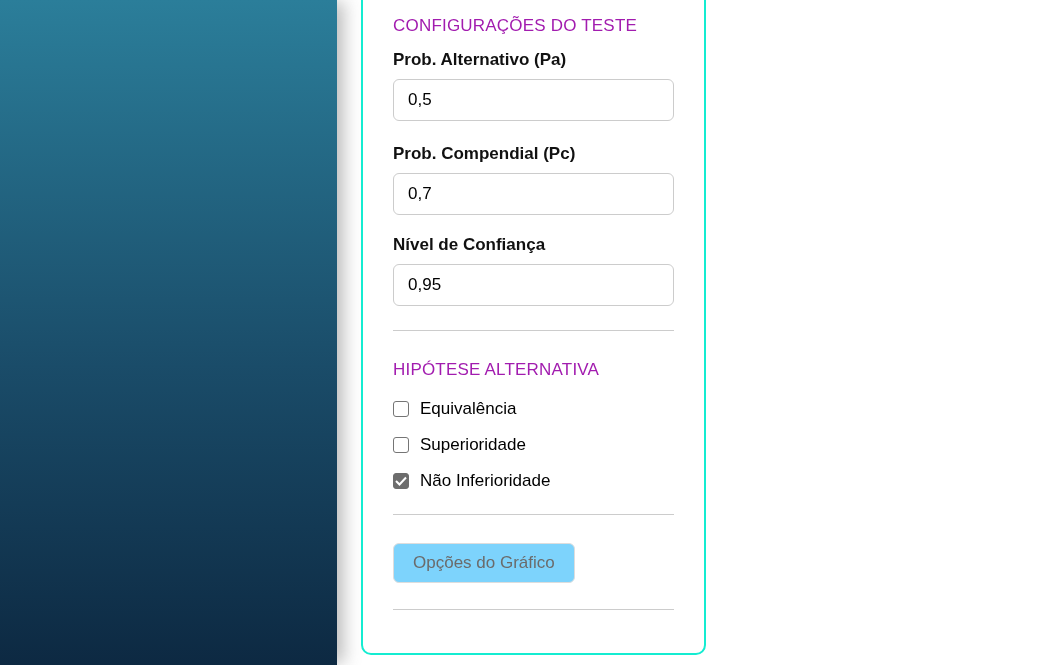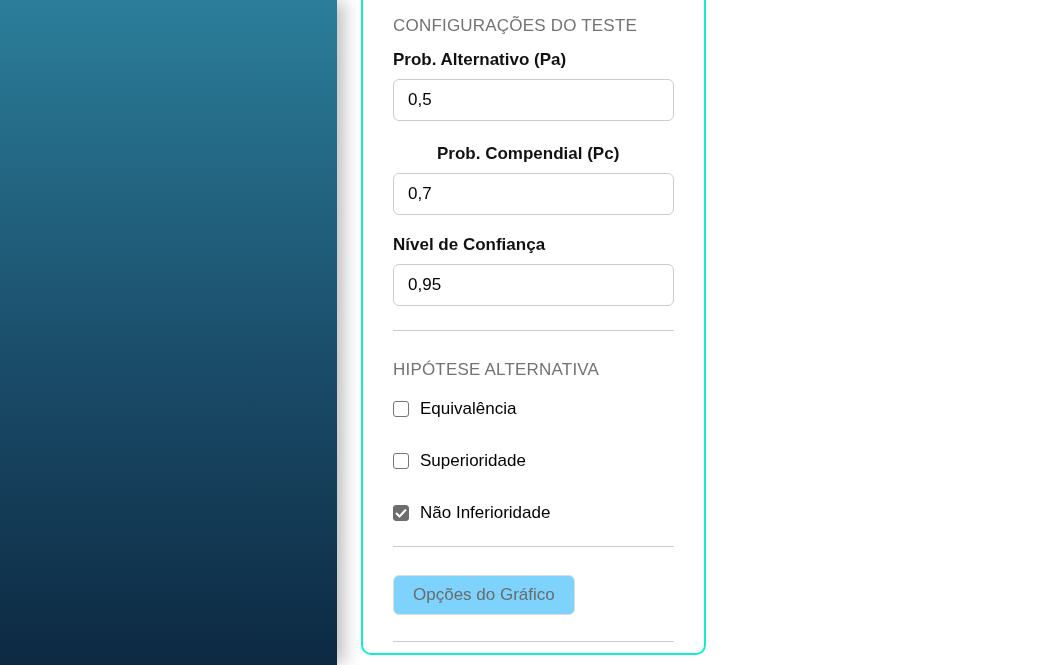--- a/index.html
+++ b/index.html
@@ -39,35 +39,35 @@
     border: 2px solid #14ecd1;
     border-radius: 10px;
     padding: 0 30px;
   }
 
   .section-title {
     margin: 36px 0 0 0;
     font-size: 17px;
     font-weight: 400;
     line-height: 20px;
-    color: #737373;
+    color: #a21caf;
     letter-spacing: 0.2px;
   }
   .section-title.second {
     margin-top: 29px;
   }
 
   .field-label {
     margin-top: 14px;
     font-size: 17px;
     font-weight: 700;
     line-height: 20px;
     color: #111;
   }
-  .field-label.spaced { margin-top: 23px; margin-left: 44px; }
+  .field-label.spaced { margin-top: 23px; }
   .field-label.spaced2 { margin-top: 20px; }
 
   .text-input {
     display: block;
     margin-top: 9px;
     width: 100%;
     height: 42px;
     box-sizing: border-box;
     border: 1px solid #cccccc;
     border-radius: 6px;
@@ -90,21 +90,21 @@
   .checkbox-row {
     display: flex;
     align-items: center;
     gap: 11px;
     margin-top: 19px;
     height: 20px;
     font-size: 17px;
     color: #000;
     cursor: default;
   }
-  .checkbox-row.spaced { margin-top: 32px; }
+  .checkbox-row.spaced { margin-top: 16px; }
 
   .cb {
     width: 16px;
     height: 16px;
     box-sizing: border-box;
     border: 1px solid #757575;
     border-radius: 3px;
     background: #fff;
     flex: none;
     display: flex;

